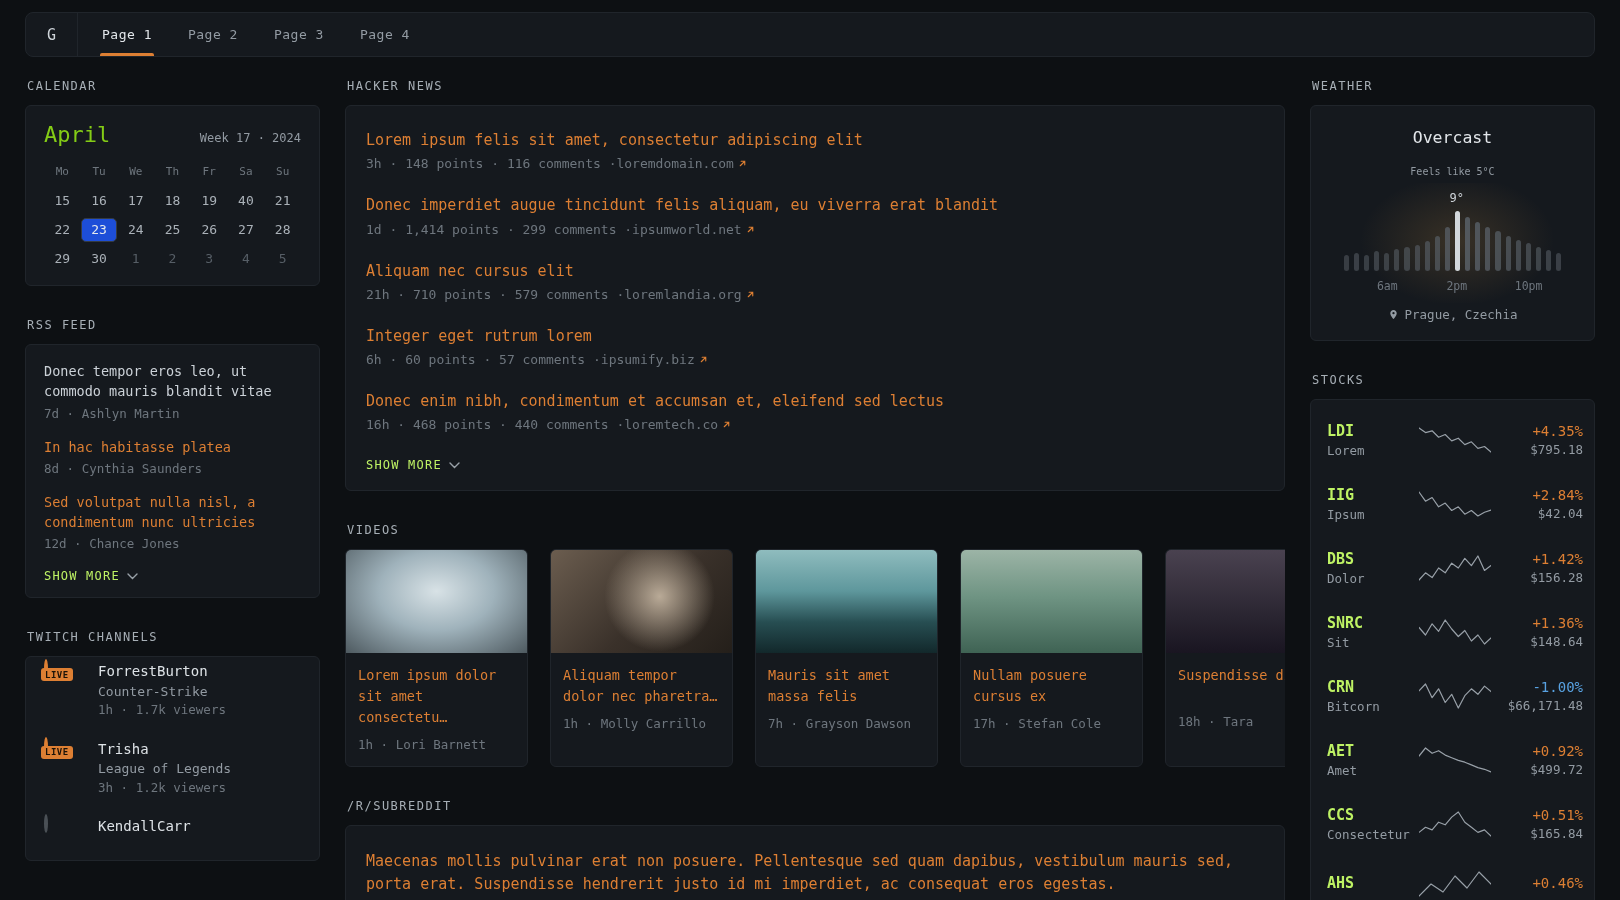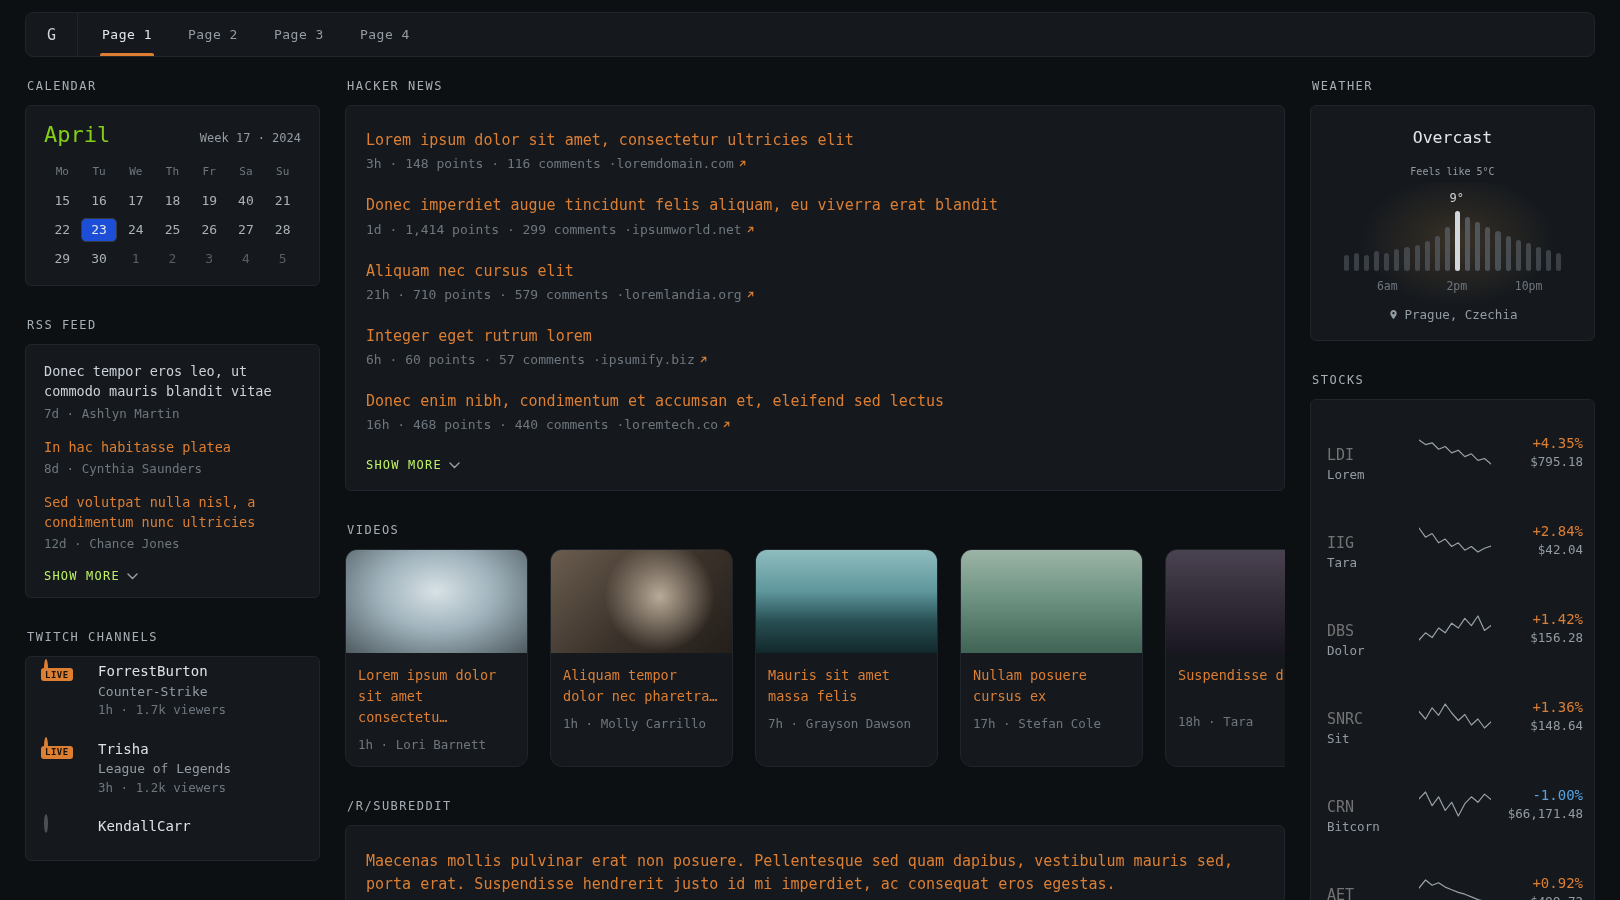--- a/index.html
+++ b/index.html
@@ -100,21 +100,21 @@
   .hn-title{display:block; font-size:15px; line-height:1.35; color:var(--accent);}
   .hn-meta{font-size:13px; color:var(--text3); margin-top:6px; display:flex; align-items:center; gap:0;}
   .src-link{color:var(--text3); display:inline-flex; align-items:center; gap:4px;}
   .arrow-icon{color:var(--accent); display:inline-flex;}
 
   .sub-card{padding:24px 20px; min-height:185px;}
   .sub-title{display:block; font-size:15px; line-height:1.55; color:var(--accent);}
 
   
   .videos-row{display:flex; gap:22px; overflow:hidden;}
-  .video-card{flex:0 0 183px; background:var(--card); border:1px solid var(--border); border-radius:12px; overflow:hidden;}
+  .video-card{flex:0 0 183px; background:var(--card); border:1px solid var(--border); border-radius:6px; overflow:hidden;}
   .thumb{width:100%; height:103px;}
   .thumb-1{background:radial-gradient(ellipse at 50% 40%, #d8e2e6 0%, #9fb2bb 45%, #4e5a60 100%);}
   .thumb-2{background:radial-gradient(circle at 60% 45%, #b9aa97 0%, rgba(0,0,0,0) 45%), linear-gradient(135deg,#6b5d4f 0%, #3a312a 55%, #241f1a 100%);}
   .thumb-3{background:linear-gradient(180deg,#8fbcbe 0%, #5e979c 40%, #274e52 70%, #12282b 100%);}
   .thumb-4{background:linear-gradient(180deg,#9cb4a6 0%, #6f9483 45%, #3f6354 100%);}
   .thumb-5{background:linear-gradient(180deg,#4a4250 0%, #2c2733 60%, #191521 100%);}
   .v-title{margin:12px 12px 0; font-size:13.5px; line-height:1.55; color:var(--accent); min-height:40px;}
   .v-meta{margin:9px 12px 14px; font-size:12.5px; color:var(--text3);}
 
   
@@ -133,21 +133,21 @@
   .wbar.hot{background:#d3d8dc !important; opacity:1 !important;}
   .wtimes{position:relative; height:16px; margin-top:8px; font-size:11.5px; color:var(--text3);}
   .wtime{position:absolute; transform:translateX(-50%);}
   .w-loc{margin-top:12px; font-size:12.5px; color:var(--text2); display:inline-flex; align-items:center; gap:6px;}
   .pin-icon{display:inline-flex; color:var(--text2);}
 
   
   .stocks-card{padding:8px 16px;}
   .stock-row{display:flex; align-items:center; padding:14px 0;}
   .st-left{width:92px; flex:0 0 92px;}
-  .st-sym{font-size:15px; font-weight:normal; color:#737373;margin-top:24px;}
+  .st-sym{font-size:15px; font-weight:bold; color:#bef264;}
   .st-name{font-size:12.5px; color:var(--text2); margin-top:3px;}
   .st-spark{flex:1; display:flex; justify-content:center; align-items:center;}
   .st-right{width:92px; flex:0 0 92px; text-align:right;}
   .st-chg{font-size:14px;}
   .st-chg.up{color:var(--accent);}
   .st-chg.down{color:var(--negative);}
   .st-price{font-size:12.5px; color:var(--text2); margin-top:3px; white-space:nowrap;}
 </style>
 </head>
 <body>
@@ -281,21 +281,21 @@
       </section>
     </div>
 
     <div class="col col-mid">
 
       <section class="widget">
         <h2 class="wtitle">HACKER NEWS</h2>
         <div class="card hn-card">
 
           <div class="hn-item">
-            <a class="hn-title">Lorem ipsum dolor sit amet, consectetur ultricies elit</a>
+            <a class="hn-title">Lorem ipsum felis sit amet, consectetur adipiscing elit</a>
             <div class="hn-meta">
               <span>3h · 148 points · 116 comments · </span>
               <a class="src-link">
                 <span>loremdomain.com</span>
                 <span class="arrow-icon">
                   <svg width="9" height="9" viewBox="0 0 12 12">
                       <path d="M3 9L9 3M4.2 3H9v4.8" stroke="currentColor" stroke-width="1.5" fill="none" stroke-linecap="round"></path>
                     </svg>
                 </span>
               </a>
@@ -483,21 +483,21 @@
               </span>
             <span class="st-right">
               <div class="st-chg up">+4.35%</div>
               <div class="st-price">$795.18</div>
             </span>
           </a>
 
           <a class="stock-row">
             <span class="st-left">
               <div class="st-sym">IIG</div>
-              <div class="st-name">Tara</div>
+              <div class="st-name">Ipsum</div>
             </span>
             <span class="st-spark">
                 <svg width="72" height="28">
                   <polyline points="0.0,2.0 6.5,11.2 13.1,7.5 19.6,16.8 26.2,13.1 32.7,20.5 39.3,16.8 45.8,24.2 52.4,20.5 58.9,26.0 65.5,22.3 72.0,20.1" fill="none" stroke="#98a0a8" stroke-width="1.2" stroke-linejoin="round" stroke-linecap="round"></polyline>
                 </svg>
               </span>
             <span class="st-right">
               <div class="st-chg up">+2.84%</div>
               <div class="st-price">$42.04</div>
             </span>

